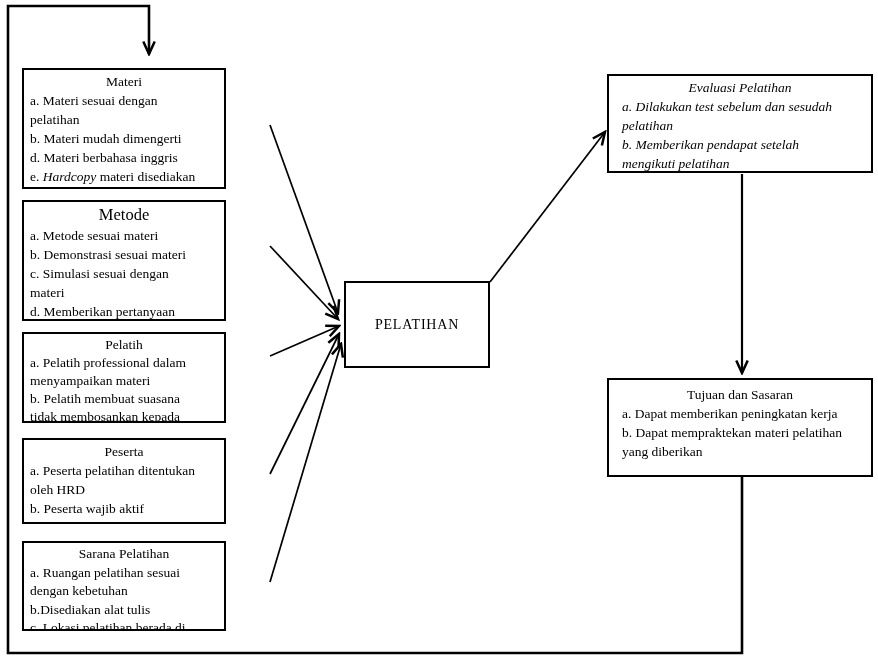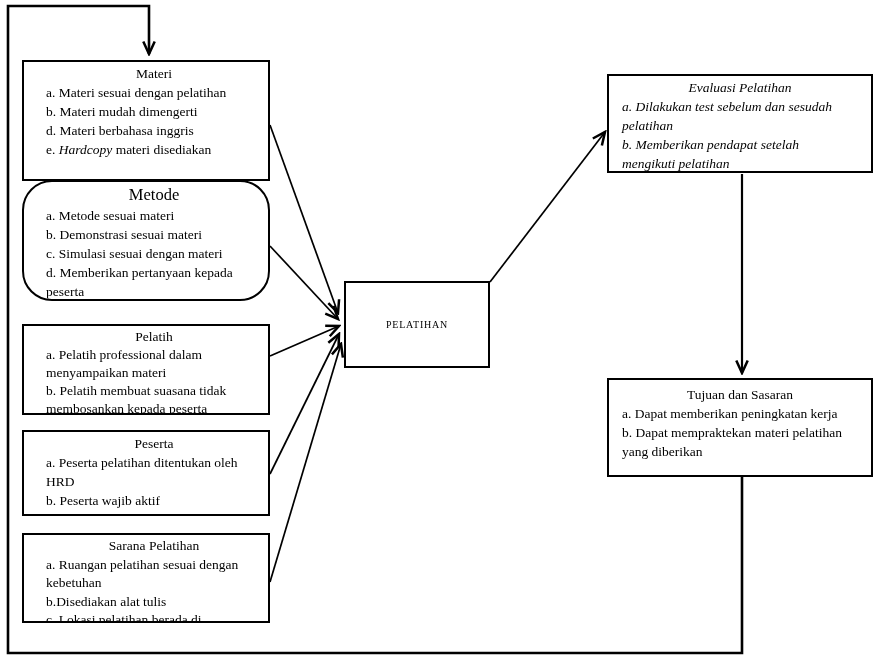--- a/index.html
+++ b/index.html
@@ -21,39 +21,39 @@
   .box {
     position: absolute;
     box-sizing: border-box;
     background: #ffffff;
     border: 2px solid #000000;
     z-index: 1;
     font-size: 13.5px;
     line-height: 19px;
     overflow: hidden;
   }
-  .left-box  { left: 22px; width: 248px; padding: 2px 22px 0 22px; }
+  .left-box  { left: 22px; width: 204px; padding: 2px 22px 0 6px; margin-top: 8px; }
   .right-box { left: 607px; width: 266px; padding: 2px 18px 0 13px; }
   .left-box .title  { text-align: center; margin-left: -6px;  margin-right: -22px; }
   .right-box .title { text-align: center; margin-left: -13px; margin-right: -18px; }
 
   .materi-box  { top: 60px;  height: 121px; }
-  .metode-box  { top: 180px; height: 121px; border-radius: 30px; }
+  .metode-box  { top: 192px; height: 121px; }
   .metode-box .title { font-size: 16.5px; line-height: 22px; }
   .pelatih-box { top: 324px; height: 91px; line-height: 18px; }
   .peserta-box { top: 430px; height: 86px; }
   .sarana-box  { top: 533px; height: 90px; line-height: 18.5px; }
   .evaluasi-box { top: 74px;  height: 99px; font-style: italic; }
   .tujuan-box   { top: 378px; height: 99px; padding-top: 5px; }
 
   .pelatihan-box {
     left: 344px; top: 281px;
     width: 146px; height: 87px;
     display: flex; align-items: center; justify-content: center;
-    font-size: 10px;
+    font-size: 14px;
     letter-spacing: 0.8px;
     text-align: right;
   }
   .it { font-style: italic; }
 </style>
 </head>
 <body>
 
 <div class="canvas">
 

